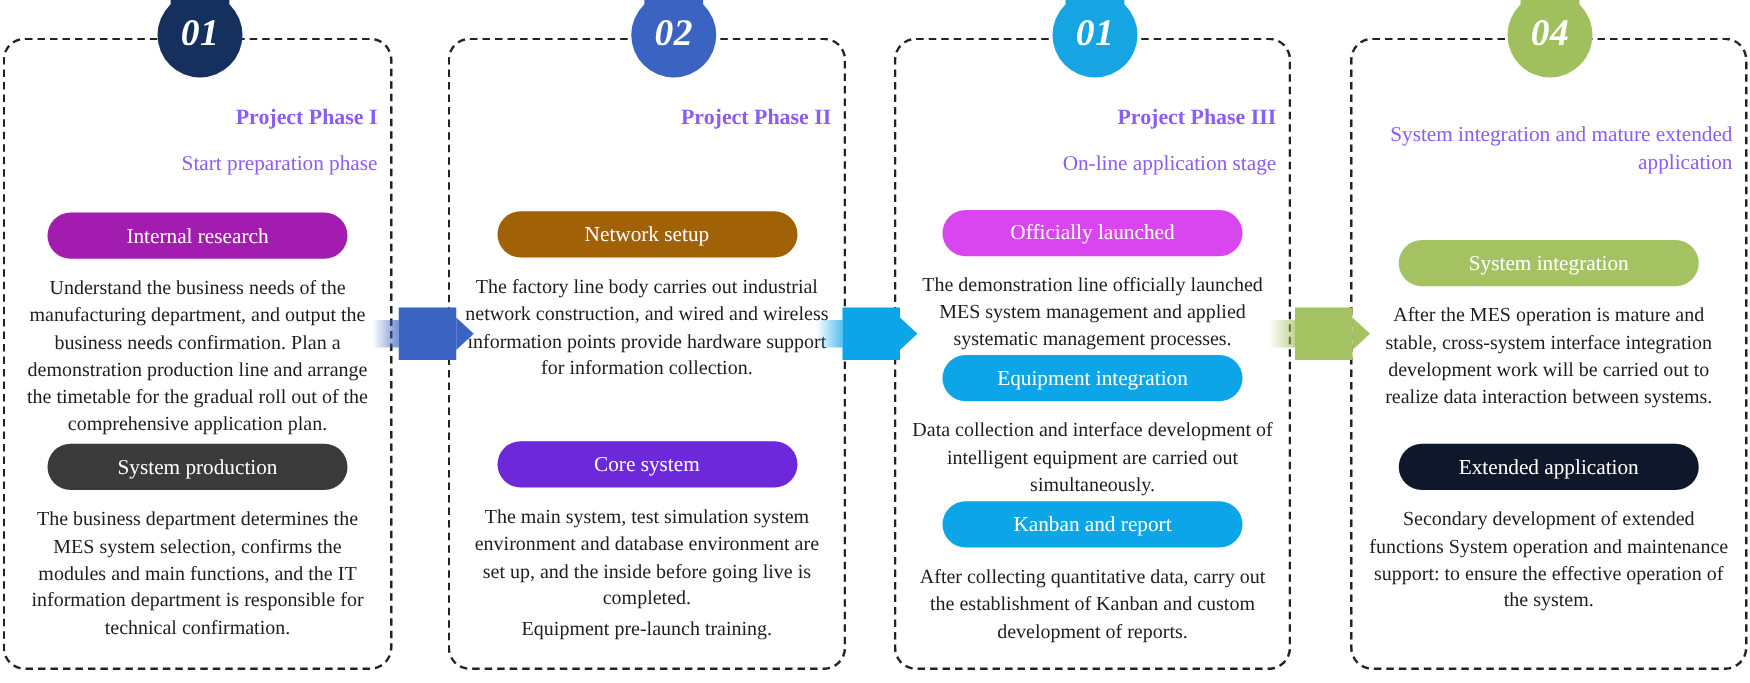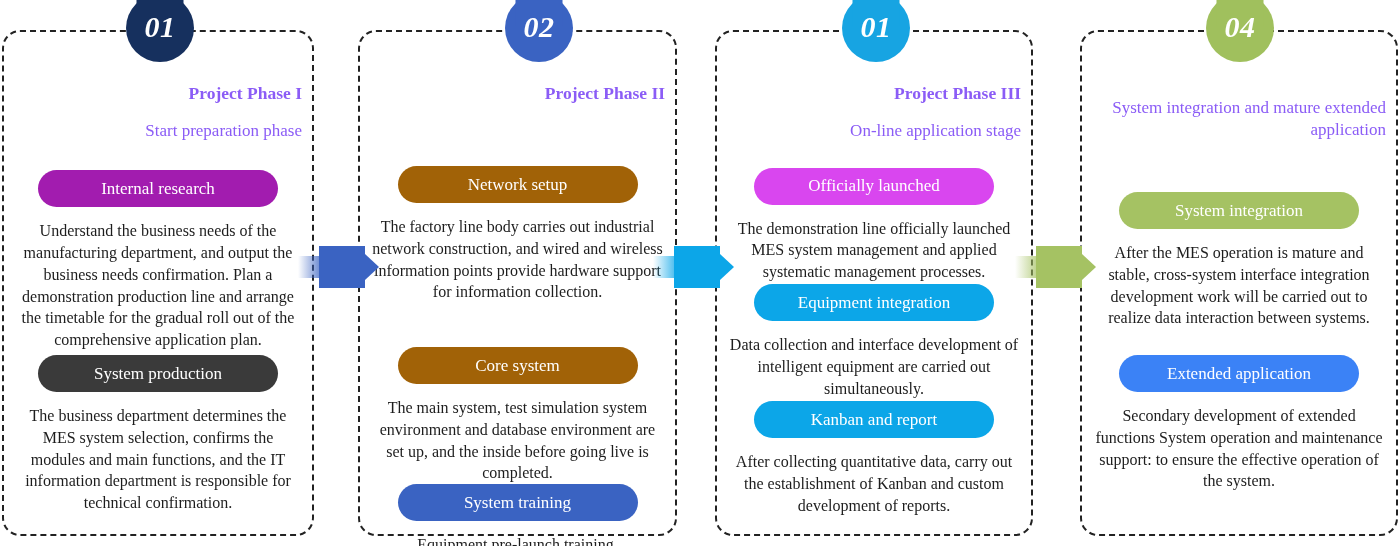--- a/index.html
+++ b/index.html
@@ -118,25 +118,24 @@
     <div class="card-inner">
       <div class="phase-header">
         <div class="phase-title">Project Phase II</div>
       </div>
       <div class="sections">
           <div class="section">
             <div class="pill" style="background: #a16207;">Network setup</div>
             <div class="desc">The factory line body carries out industrial network construction, and wired and wireless information points provide hardware support for information collection.</div>
           </div>
           <div class="section">
-            <div class="pill" style="background: #a16207; margin-top: 44px;">Core system</div>
+            <div class="pill" style="background: #6d28d9; margin-top: 44px;">Core system</div>
             <div class="desc">The main system, test simulation system environment and database environment are set up, and the inside before going live is completed.</div>
           </div>
           <div class="section">
-            <div class="pill" style="background: rgb(58, 99, 194);">System training</div>
             <div class="desc">Equipment pre-launch training.</div>
           </div>
         </div>
     </div>
   </div>
 
   <div class="card p2">
     <div class="card-inner">
       <div class="phase-header">
         <div class="phase-title">Project Phase III</div>
@@ -163,21 +162,21 @@
     <div class="card-inner">
       <div class="phase-header">
         <div class="phase-subtitle">System integration and mature extended application</div>
       </div>
       <div class="sections">
           <div class="section">
             <div class="pill" style="background: rgb(165, 194, 99);">System integration</div>
             <div class="desc">After the MES operation is mature and stable, cross-system interface integration development work will be carried out to realize data interaction between systems.</div>
           </div>
           <div class="section">
-            <div class="pill" style="background: #3b82f6;">Extended application</div>
+            <div class="pill" style="background: #0f172a;">Extended application</div>
             <div class="desc">Secondary development of extended functions System operation and maintenance support: to ensure the effective operation of the system.</div>
           </div>
         </div>
     </div>
   </div>
 
   <div class="arrow a0">
     <div class="tail" style="background: linear-gradient(to right, rgba(58, 99, 194, 0), rgba(58, 99, 194, 0.7));"></div>
     <div class="body" style="background: rgb(58, 99, 194);"></div>
     <div class="head" style="border-left-color: rgb(58, 99, 194);"></div>

